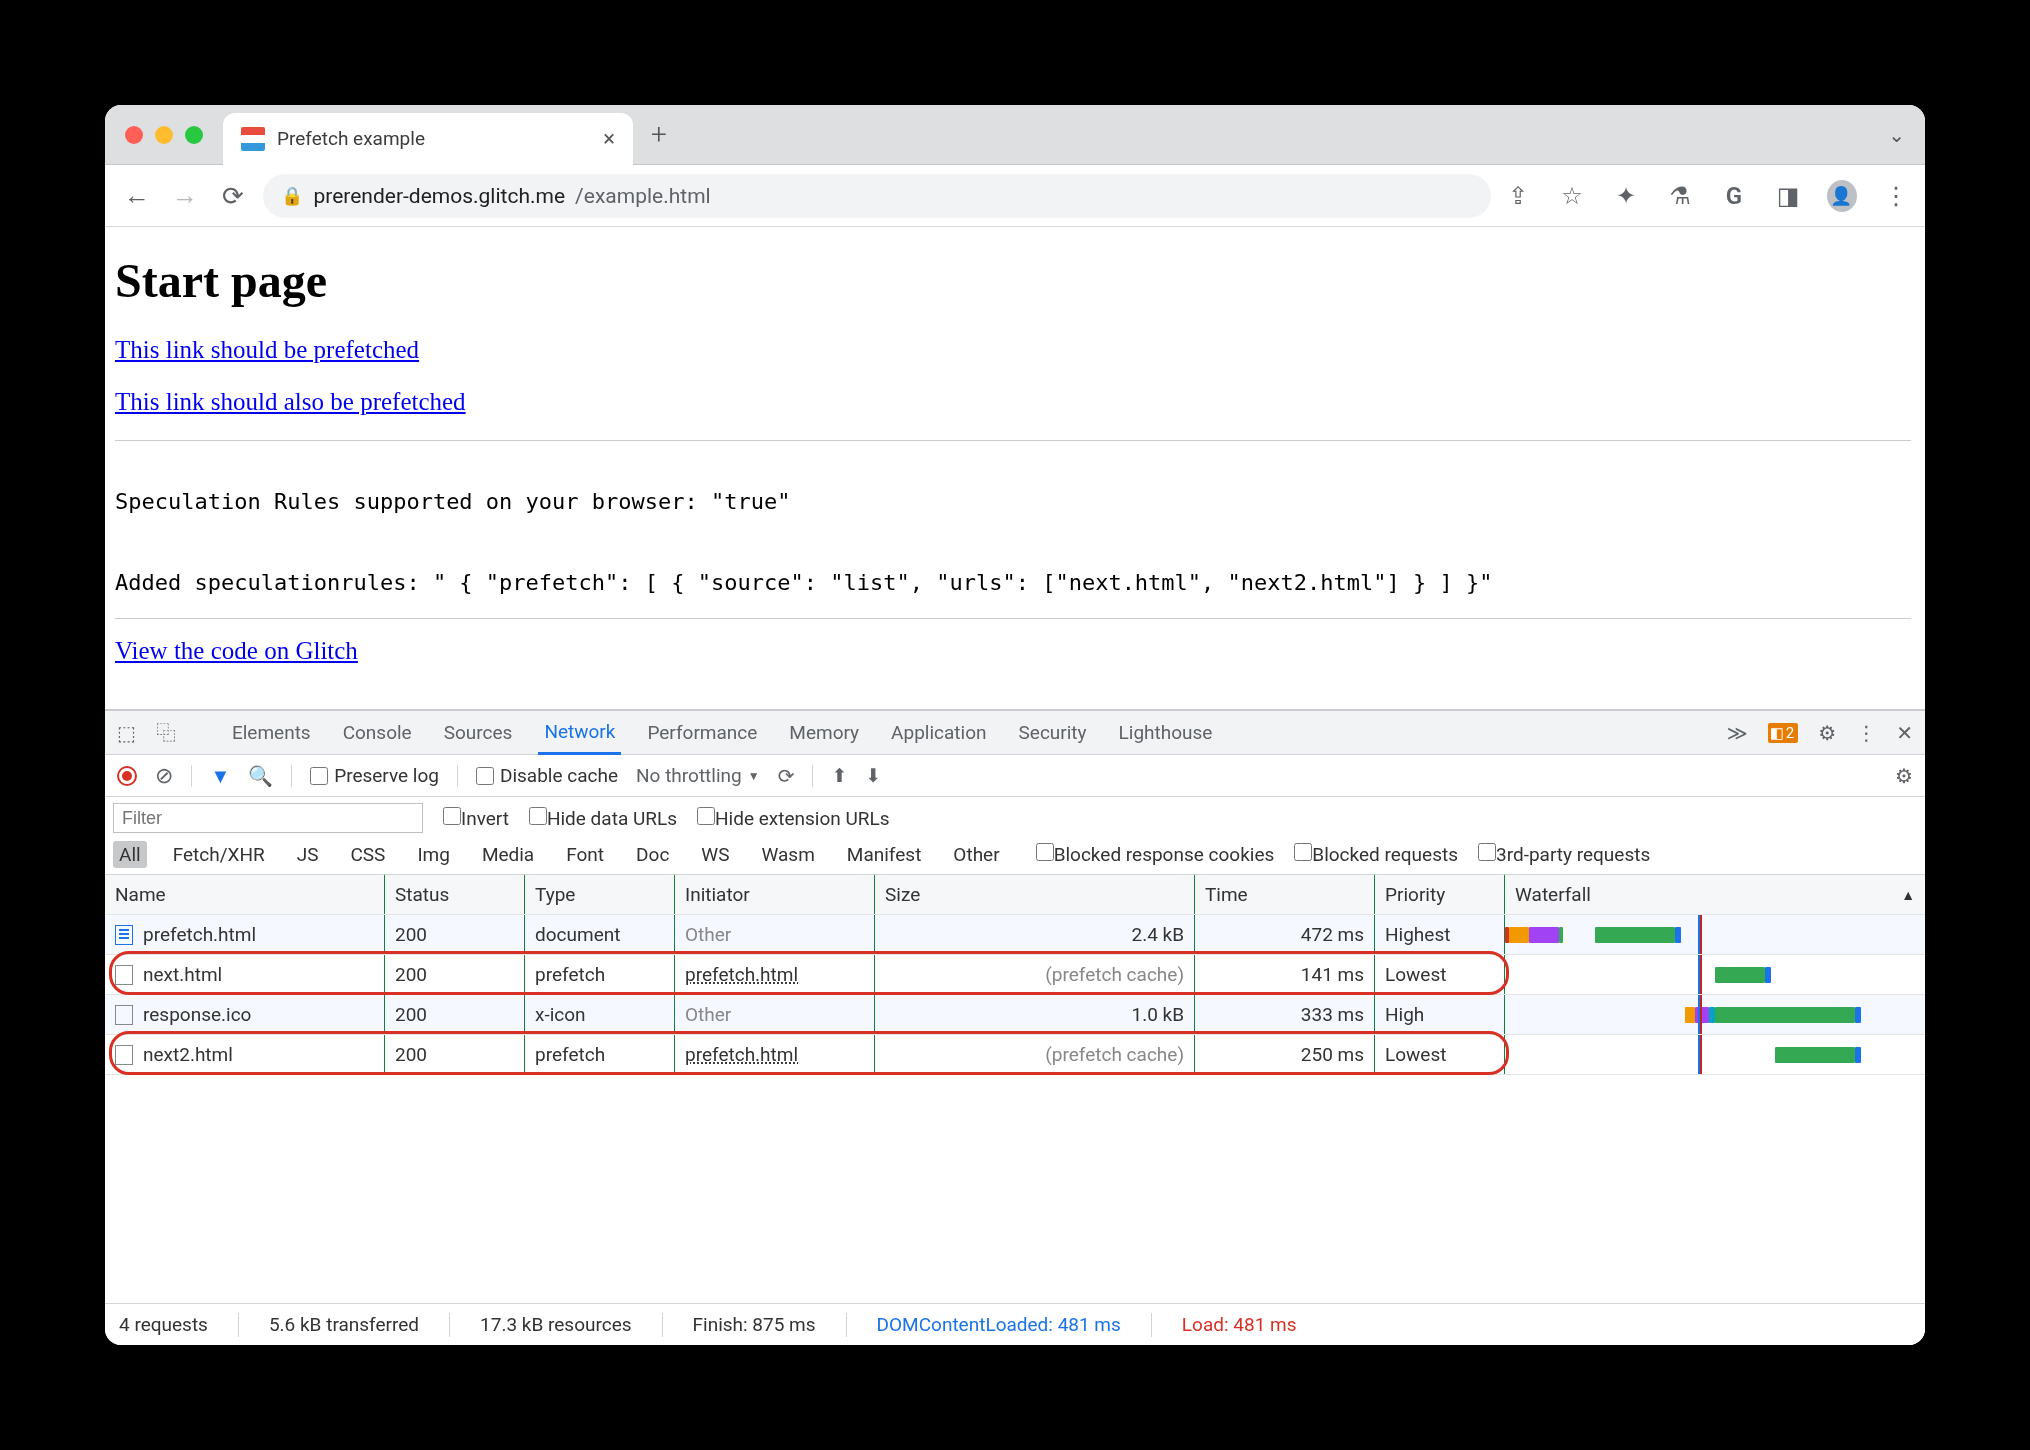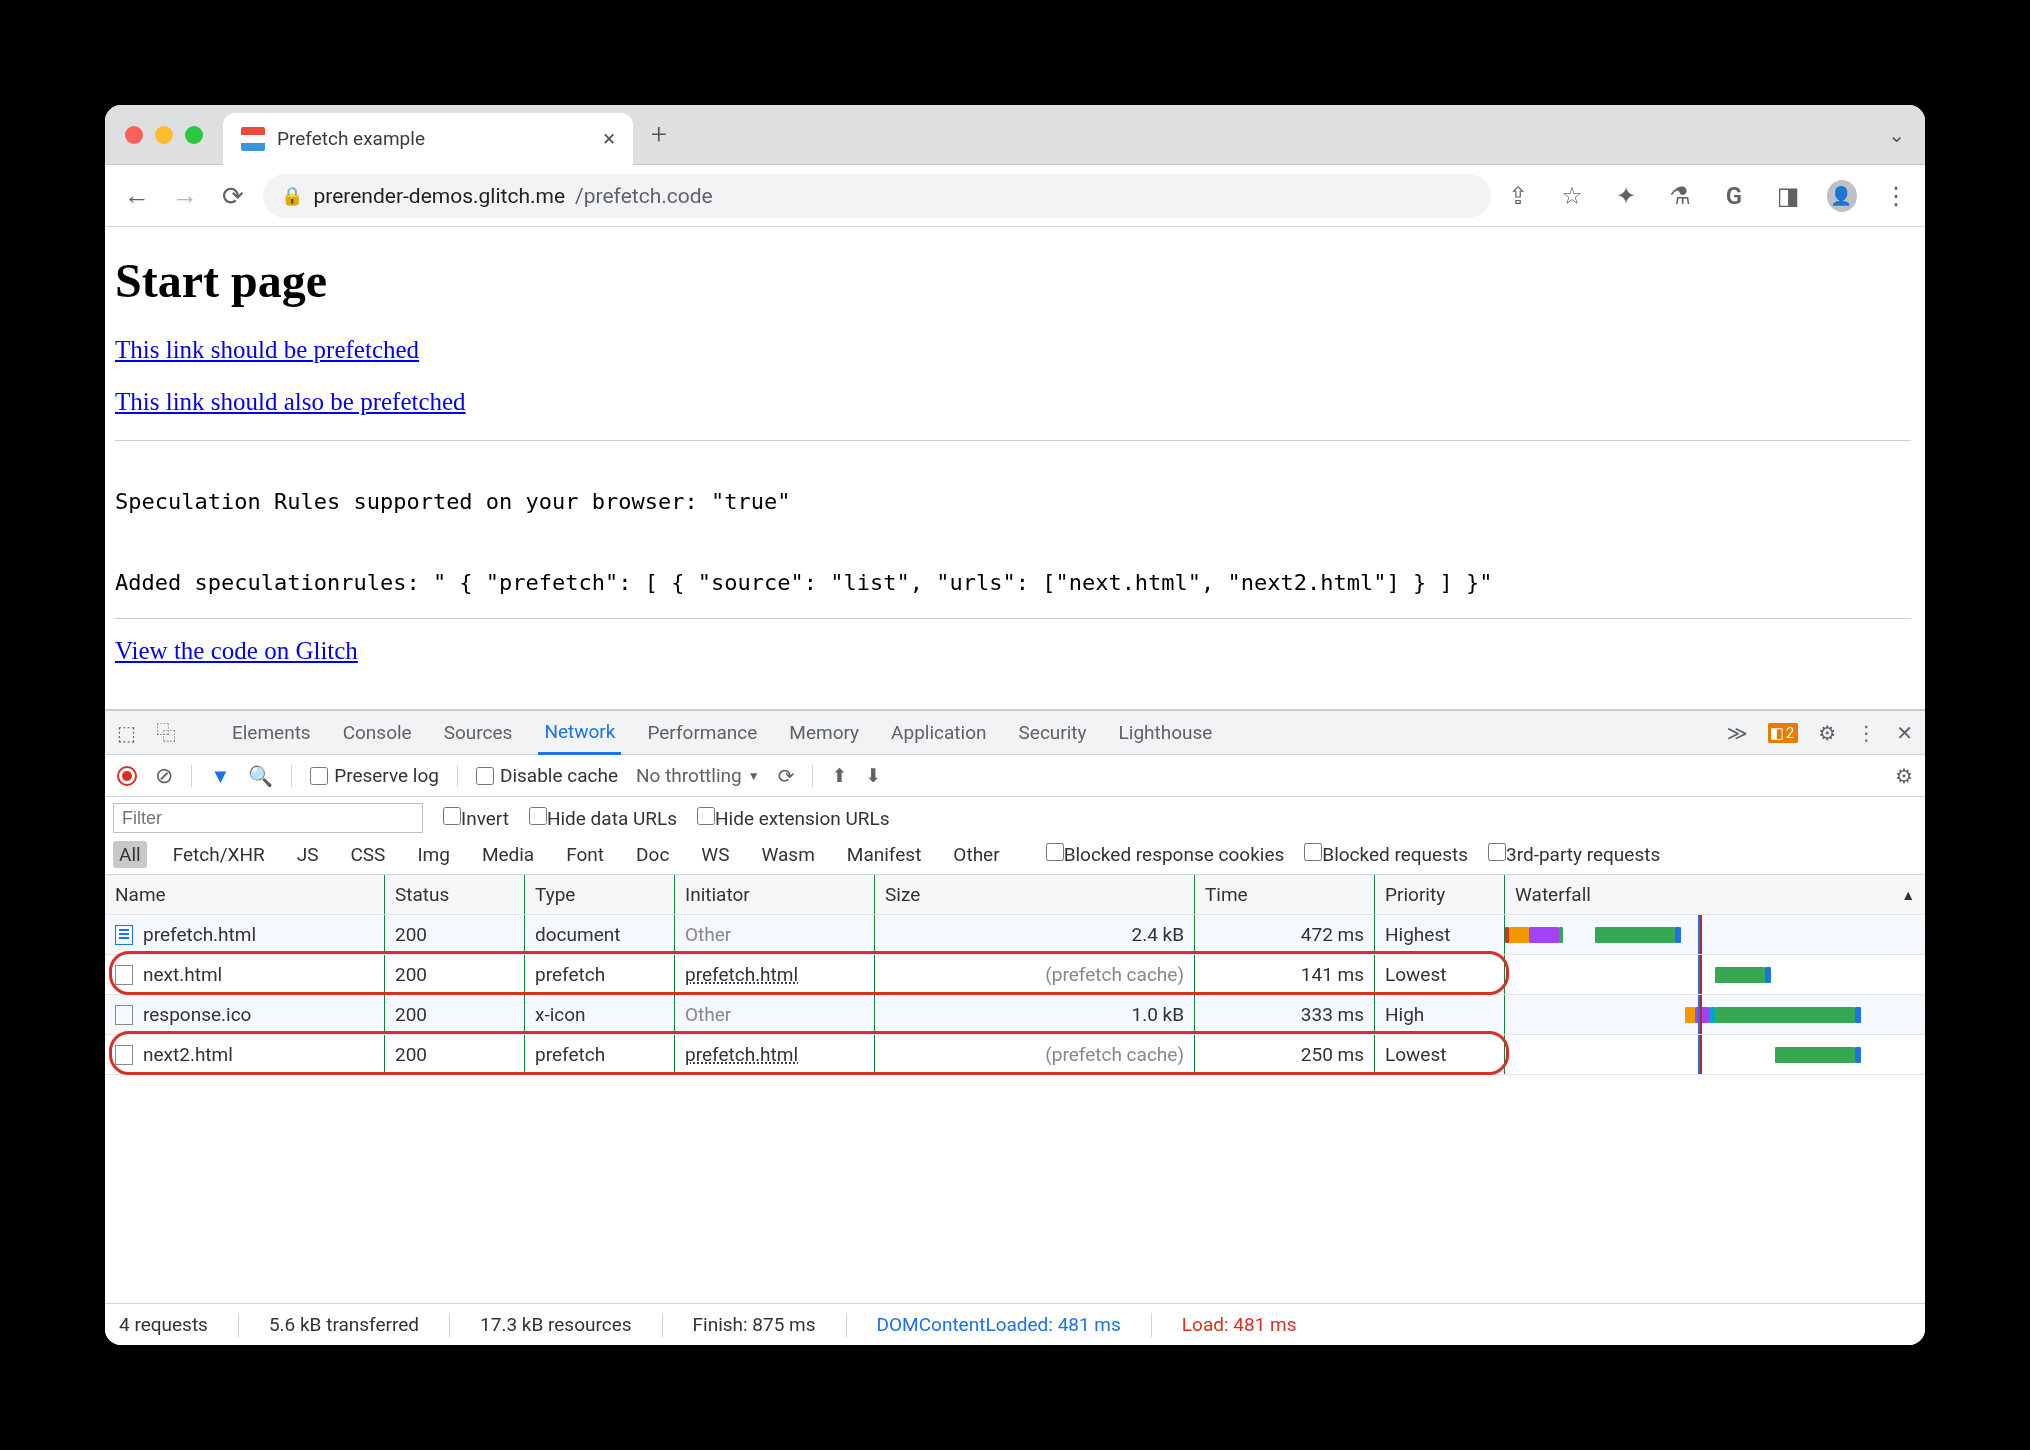--- a/index.html
+++ b/index.html
@@ -212,21 +212,21 @@
     <span class="chev-down">⌄</span>
   </div>
 
   <div class="addrbar">
     <span class="navbtn">←</span>
     <span class="navbtn disabled">→</span>
     <span class="navbtn">⟳</span>
     <div class="urlbox">
       <span class="lock">🔒</span>
       <span class="url-host">prerender-demos.glitch.me</span>
-        <span class="url-path">/prefetch.code</span>
+        <span class="url-path">/example.html</span>
     </div>
     <div class="addr-icons">
       <span>⇪</span>
       <span>☆</span>
       <span>✦</span>
       <span>⚗</span>
       <span style="font-weight:600;">G</span>
       <span>◨</span>
       <span class="avatar">👤</span>
       <span>⋮</span>
@@ -308,21 +308,21 @@
           <span class="type-chip">JS</span>
           <span class="type-chip">CSS</span>
           <span class="type-chip">Img</span>
           <span class="type-chip">Media</span>
           <span class="type-chip">Font</span>
           <span class="type-chip">Doc</span>
           <span class="type-chip">WS</span>
           <span class="type-chip">Wasm</span>
           <span class="type-chip">Manifest</span>
           <span class="type-chip">Other</span>
-          <label style="margin-left:20px;"><input type="checkbox" style=""><span>Blocked response cookies</span></label>
+          <label style="margin-left:10px;"><input type="checkbox" style=""><span>Blocked response cookies</span></label>
         <label><input type="checkbox" style=""><span>Blocked requests</span></label>
         <label><input type="checkbox" style=""><span>3rd-party requests</span></label>
       </div>
     </div>
 
     <div class="net-table">
       <div class="net-header" id="net-header">
           <div>Name</div>
           <div>Status</div>
           <div>Type</div>

